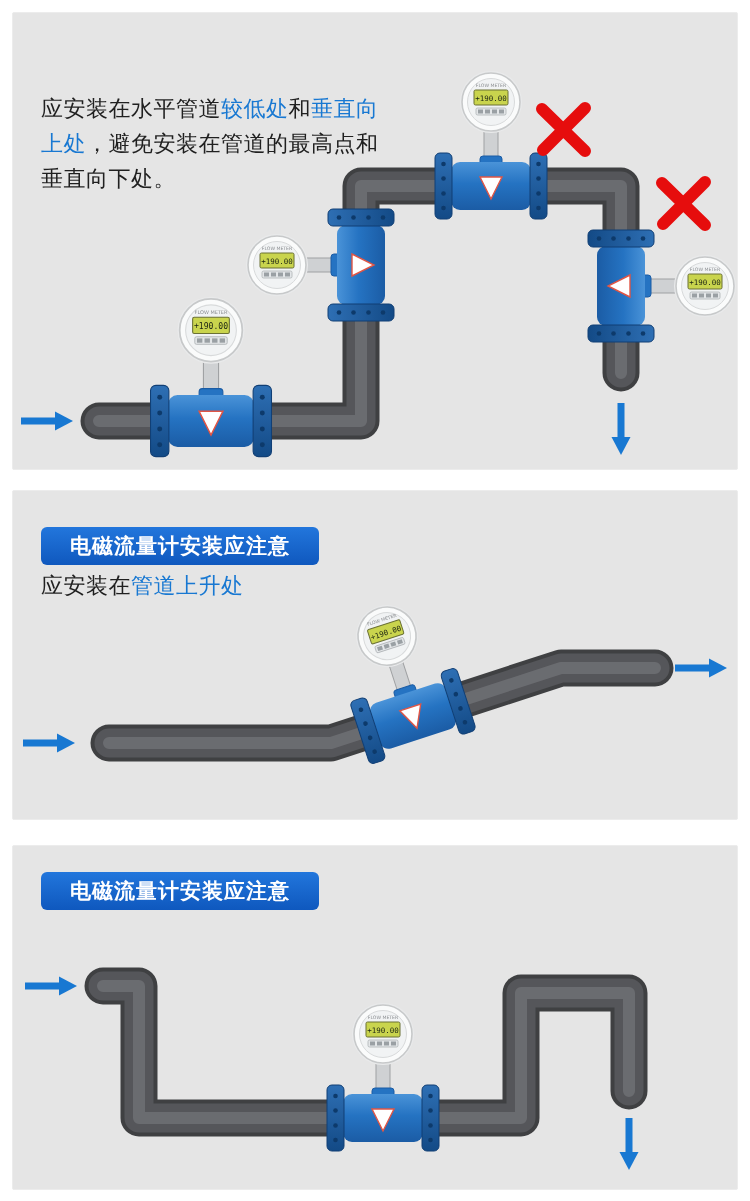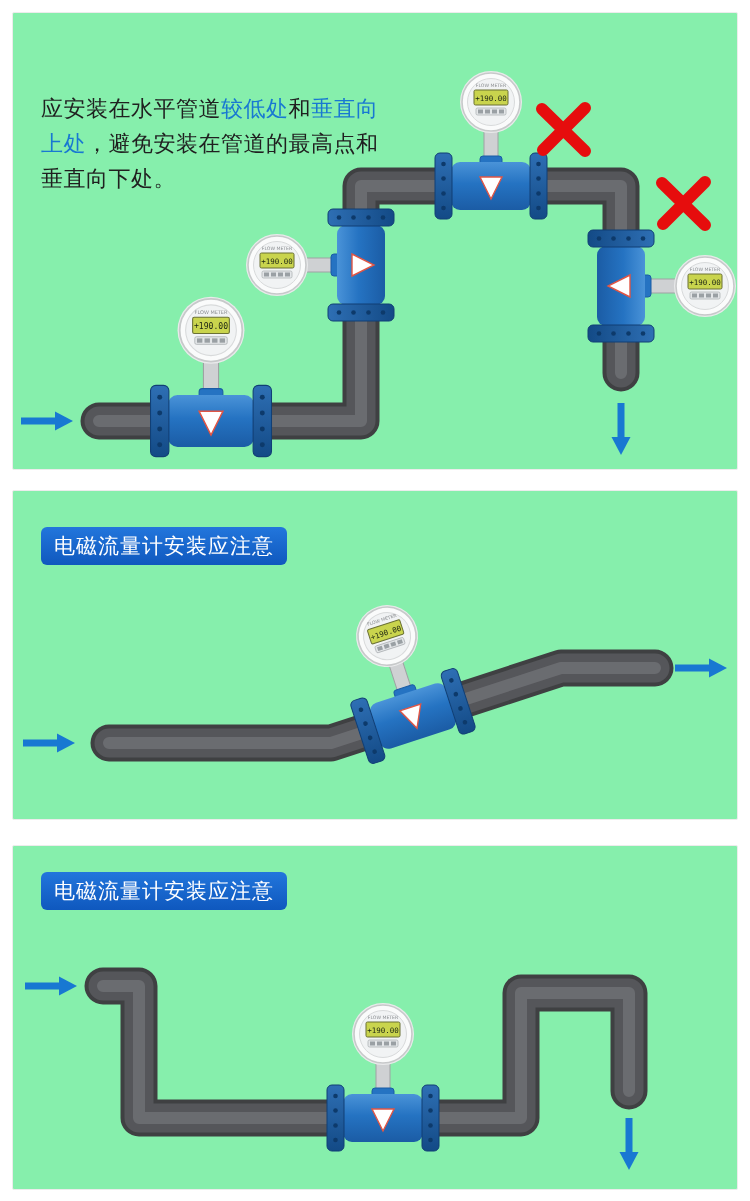--- a/index.html
+++ b/index.html
@@ -3,42 +3,42 @@
 <meta charset="utf-8">
 <style>
   html,body{margin:0;padding:0;}
   body{
     width:750px;height:1201px;position:relative;background:#ffffff;
     font-family:"DejaVu Sans","Liberation Sans",sans-serif;
     overflow:hidden;
   }
   .panel{
     position:absolute;left:12px;width:726px;
-    background:#86efac;border:1px solid #ececec;border-radius:2px;
+    background:#e5e5e5;border:1px solid #ececec;border-radius:2px;
     box-sizing:border-box;overflow:hidden;
   }
   #panel1{top:12px;height:458px;}
   #panel2{top:490px;height:330px;}
   #panel3{top:845px;height:345px;}
   .panel svg{position:absolute;left:0;top:0;}
   .note{
     position:absolute;left:28px;top:78px;width:342px;margin:0;
     font-size:22px;line-height:35px;color:#202020;letter-spacing:0.5px;
     word-break:break-all;
   }
   .note2{
     position:absolute;left:28px;margin:0;
     font-size:22px;color:#202020;letter-spacing:0.5px;white-space:nowrap;
   }
   .blue{color:#1878d2;}
   .badge{
     position:absolute;left:28px;display:inline-block;
     background:linear-gradient(#2276dc,#0f58be);
-    color:#ffffff;font-size:21px;font-weight:normal;letter-spacing:1px;
-    padding:5px 13px;border-radius:6px;white-space:nowrap;
+    color:#ffffff;font-size:21px;font-weight:bold;letter-spacing:1px;
+    padding:5px 29px;border-radius:6px;white-space:nowrap;
   }
   #panel2 .badge{top:36px;}
   #panel2 .note2{top:80px;}
   #panel3 .badge{top:26px;}
   #panel3 .note2{top:70px;}
 </style>
 </head>
 <body>
 
 <section class="panel" id="panel1">
@@ -143,20 +143,21 @@
       <path d="M 96 252 L 318 252 L 548 177 L 642 177" fill="none" stroke="#3f4042" stroke-width="37" stroke-linecap="round" stroke-linejoin="round"></path>
       <path d="M 96 252 L 318 252 L 548 177 L 642 177" fill="none" stroke="#55565a" stroke-width="29" stroke-linecap="round" stroke-linejoin="round"></path>
       <path d="M 96 252 L 318 252 L 548 177 L 642 177" fill="none" stroke="#76787c" stroke-width="12" opacity="0.65" stroke-linecap="round" stroke-linejoin="round"></path>
     </g>
     <use href="#arrowR" color="#1878d2" transform="translate(10,252)"></use>
     <use href="#arrowR" color="#1878d2" transform="translate(662,177)"></use>
     <use href="#meterStd" transform="translate(400,225) rotate(-18)"></use>
   </svg>
 
   <span class="badge">电磁流量计安装应注意</span>
+  <p class="note2"><span>应安装在</span><span class="blue">管道上升处</span></p>
 </section>
 
 <section class="panel" id="panel3">
 
   <svg width="726" height="345" viewBox="0 0 726 345">
     <g>
       <path d="M 90 140 L 126 140 L 126 272 L 508 272 L 508 147 L 616 147 L 616 245" fill="none" stroke="#3f4042" stroke-width="37" stroke-linecap="round" stroke-linejoin="round"></path>
       <path d="M 90 140 L 126 140 L 126 272 L 508 272 L 508 147 L 616 147 L 616 245" fill="none" stroke="#55565a" stroke-width="29" stroke-linecap="round" stroke-linejoin="round"></path>
       <path d="M 90 140 L 126 140 L 126 272 L 508 272 L 508 147 L 616 147 L 616 245" fill="none" stroke="#76787c" stroke-width="12" opacity="0.65" stroke-linecap="round" stroke-linejoin="round"></path>
     </g>

